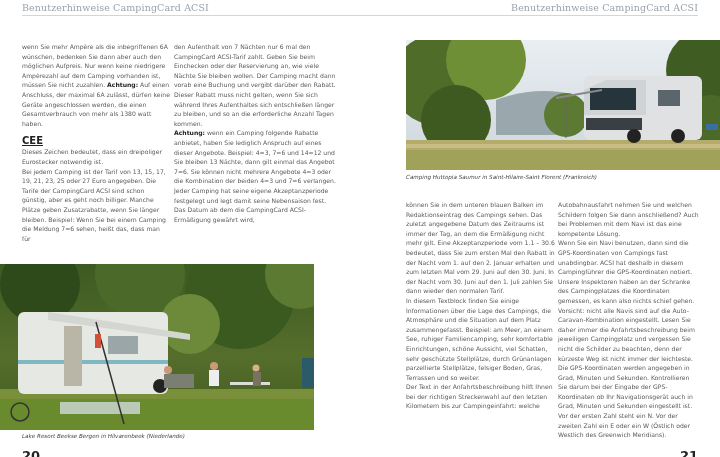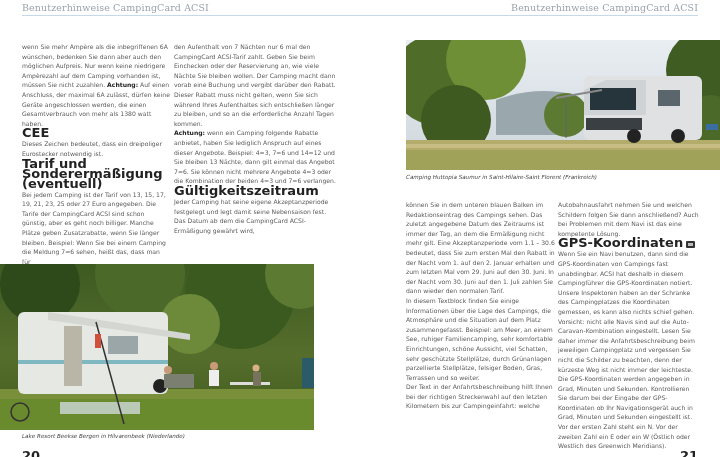--- a/index.html
+++ b/index.html
@@ -10,49 +10,47 @@
   .page-right { left:360px; width:360px; }
   .running-head { position:absolute; top:2px; font-family:"DejaVu Serif", serif; font-size:9.5px; color:#9aa3ab; letter-spacing:0.1px; }
   .page-left .running-head { left:22px; }
   .page-right .running-head { right:22px; }
   .head-rule { position:absolute; top:15px; height:1px; background:#c6d9ec; }
   .page-left .head-rule { left:22px; right:0; }
   .page-right .head-rule { left:0; right:22px; }
   .col { position:absolute; font-size:6.1px; line-height:9.6px; color:#5a5a5a; }
   .col p { margin-bottom:0; }
   .col b { color:#222; font-weight:bold; }
-  .col h3 { font-size:13px; line-height:10px; color:#222; font-weight:bold; margin-bottom:1px; }
+  .col h3 { font-size:10px; line-height:10px; color:#222; font-weight:bold; margin-top:8px; margin-bottom:1px;text-decoration:underline; }
   .col h3:first-child { margin-top:0; }
   .photo { position:absolute; overflow:hidden; }
   .caption { position:absolute; font-size:5.6px; font-style:italic; color:#444; }
   .folio { position:absolute; top:448px; font-size:13px; font-weight:bold; color:#222; }
   .gps-icon { display:inline-block; width:9px; height:7px; background:#333; border-radius:1px; vertical-align:-1px; margin-left:3px; position:relative; }
   .gps-icon::after { content:""; position:absolute; left:2px; top:2px; width:5px; height:3px; background:#bbb; }
 </style>
 </head>
 <body>
 
 <div class="spread">
 
   <div class="page page-left">
     <div class="running-head">Benutzerhinweise CampingCard ACSI</div>
     <div class="head-rule"></div>
 
     <div class="col" style="left:22px; top:42px; width:148px;">
       <p><span>wenn Sie mehr Ampère als die inbegriffenen 6A wünschen, bedenken Sie dann aber auch den möglichen Aufpreis. Nur wenn keine niedrigere Ampèrezahl auf dem Camping vorhanden ist, müssen Sie nicht zuzahlen. </span><b>Achtung:</b><span> Auf einen Anschluss, der maximal 6A zulässt, dürfen keine Geräte angeschlossen werden, die einen Gesamtverbrauch von mehr als 1380 watt haben.</span></p>
       <h3>CEE</h3>
       <p>Dieses Zeichen bedeutet, dass ein dreipoliger Eurostecker notwendig ist.</p>
-      <h3>Tarif und Sonderermäßigung (eventuell)</h3>
       <p>Bei jedem Camping ist der Tarif von 13, 15, 17, 19, 21, 23, 25 oder 27 Euro angegeben. Die Tarife der CampingCard ACSI sind schon günstig, aber es geht noch billiger. Manche Plätze geben Zusatzrabatte, wenn Sie länger bleiben. Beispiel: Wenn Sie bei einem Camping die Meldung 7=6 sehen, heißt das, dass man für</p>
     </div>
 
     <div class="col" style="left:174px; top:42px; width:162px;">
       <p>den Aufenthalt von 7 Nächten nur 6 mal den CampingCard ACSI-Tarif zahlt. Geben Sie beim Einchecken oder der Reservierung an, wie viele Nächte Sie bleiben wollen. Der Camping macht dann vorab eine Buchung und vergibt darüber den Rabatt. Dieser Rabatt muss nicht gelten, wenn Sie sich während Ihres Aufenthaltes sich entschließen länger zu bleiben, und so an die erforderliche Anzahl Tagen kommen.</p>
       <p><b>Achtung:</b><span> wenn ein Camping folgende Rabatte anbietet, haben Sie lediglich Anspruch auf eines dieser Angebote. Beispiel: 4=3, 7=6 und 14=12 und Sie bleiben 13 Nächte, dann gilt einmal das Angebot 7=6. Sie können nicht mehrere Angebote 4=3 oder die Kombination der beiden 4=3 und 7=6 verlangen.</span></p>
-      <h3>Gültigkeitszeitraum</h3>
       <p>Jeder Camping hat seine eigene Akzeptanzperiode festgelegt und legt damit seine Nebensaison fest. Das Datum ab dem die CampingCard ACSI-Ermäßigung gewährt wird,</p>
     </div>
 
     <div class="photo" style="left:0; top:264px; width:314px; height:166px;">
       <svg width="314" height="166" viewBox="0 0 314 166">
         <defs>
           <linearGradient id="bg1" x1="0" y1="0" x2="0" y2="1">
             <stop offset="0" stop-color="#3d5a22"></stop>
             <stop offset="0.55" stop-color="#566e2c"></stop>
             <stop offset="1" stop-color="#3e5a1e"></stop>
@@ -132,20 +130,19 @@
     <div class="caption" style="left:46px; top:174px;">Camping Huttopia Saumur in Saint-Hilaire-Saint Florent (Frankreich)</div>
 
     <div class="col" style="left:46px; top:200px; width:150px;">
       <p>können Sie in dem unteren blauen Balken im Redaktionseintrag des Campings sehen. Das zuletzt angegebene Datum des Zeitraums ist immer der Tag, an dem die Ermäßigung nicht mehr gilt. Eine Akzeptanzperiode vom 1.1 – 30.6 bedeutet, dass Sie zum ersten Mal den Rabatt in der Nacht vom 1. auf den 2. Januar erhalten und zum letzten Mal vom 29. Juni auf den 30. Juni. In der Nacht vom 30. Juni auf den 1. Juli zahlen Sie dann wieder den normalen Tarif.</p>
       <p>In diesem Textblock finden Sie einige Informationen über die Lage des Campings, die Atmosphäre und die Situation auf dem Platz zusammengefasst. Beispiel: am Meer, an einem See, ruhiger Familiencamping, sehr komfortable Einrichtungen, schöne Aussicht, viel Schatten, sehr geschützte Stellplätze, durch Grünanlagen parzellierte Stellplätze, felsiger Boden, Gras, Terrassen und so weiter.</p>
       <p>Der Text in der Anfahrtsbeschreibung hilft Ihnen bei der richtigen Streckenwahl auf den letzten Kilometern bis zur Campingeinfahrt: welche</p>
     </div>
 
     <div class="col" style="left:198px; top:200px; width:142px;">
       <p>Autobahnausfahrt nehmen Sie und welchen Schildern folgen Sie dann anschließend? Auch bei Problemen mit dem Navi ist das eine kompetente Lösung.</p>
-      <h3><span>GPS-Koordinaten</span><span class="gps-icon"></span></h3>
       <p>Wenn Sie ein Navi benutzen, dann sind die GPS-Koordinaten von Campings fast unabdingbar. ACSI hat deshalb in diesem Campingführer die GPS-Koordinaten notiert. Unsere Inspektoren haben an der Schranke des Campingplatzes die Koordinaten gemessen, es kann also nichts schief gehen. Vorsicht: nicht alle Navis sind auf die Auto-Caravan-Kombination eingestellt. Lesen Sie daher immer die Anfahrtsbeschreibung beim jeweiligen Campingplatz und vergessen Sie nicht die Schilder zu beachten, denn der kürzeste Weg ist nicht immer der leichteste.</p>
       <p>Die GPS-Koordinaten werden angegeben in Grad, Minuten und Sekunden. Kontrollieren Sie darum bei der Eingabe der GPS-Koordinaten ob Ihr Navigationsgerät auch in Grad, Minuten und Sekunden eingestellt ist. Vor der ersten Zahl steht ein N. Vor der zweiten Zahl ein E oder ein W (Östlich oder Westlich des Greenwich Meridians).</p>
     </div>
 
     <div class="folio" style="right:22px;">21</div>
   </div>
 </div>
 
 </body></html>

